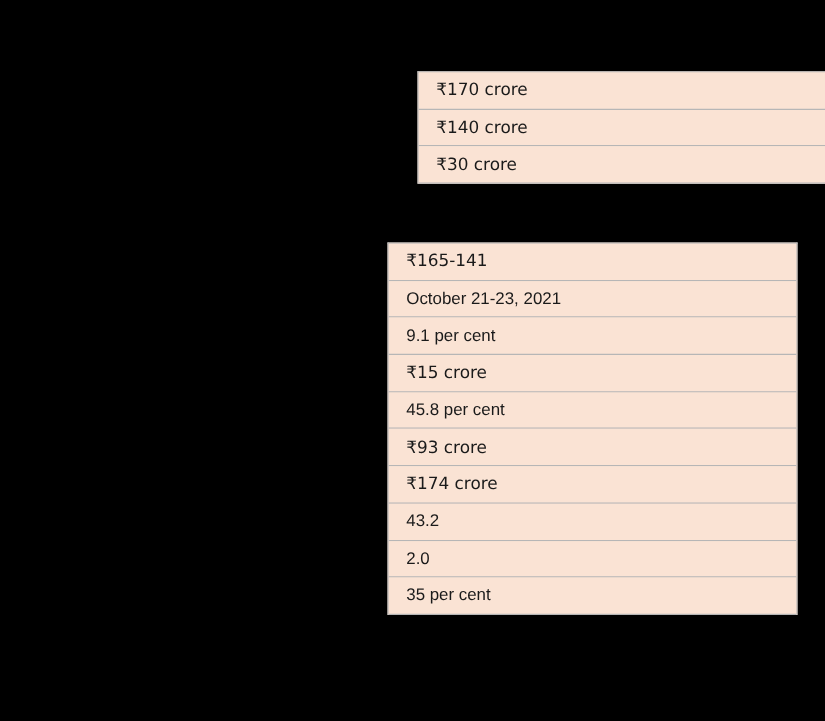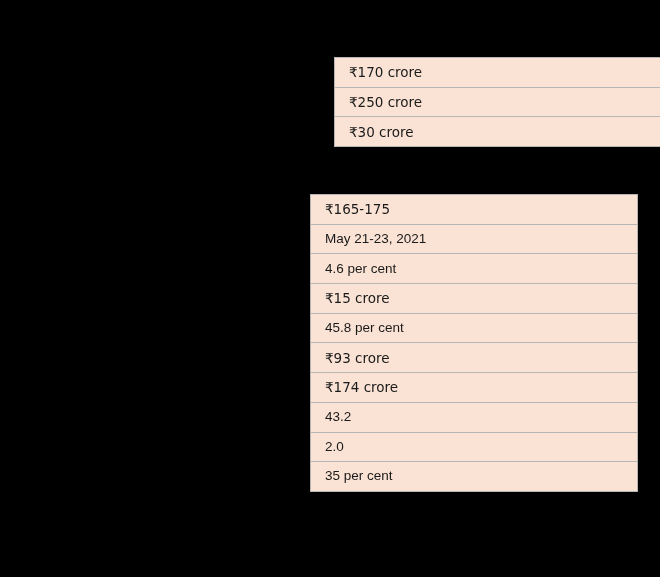--- a/index.html
+++ b/index.html
@@ -45,36 +45,36 @@
   }
 </style>
 </head>
 <body>
 
 <div class="table-block" id="table-one">
   <div class="cell-row">
     <span class="cell-text rupee">₹170 crore</span>
   </div>
   <div class="cell-row">
-    <span class="cell-text rupee">₹250 crore</span>
+    <span class="cell-text rupee">₹140 crore</span>
   </div>
   <div class="cell-row">
     <span class="cell-text rupee">₹30 crore</span>
   </div>
 </div>
 
 <div class="table-block" id="table-two">
   <div class="cell-row">
-    <span class="cell-text rupee">₹165-175</span>
+    <span class="cell-text rupee">₹165-141</span>
   </div>
   <div class="cell-row">
-    <span class="cell-text">May 21-23, 2021</span>
+    <span class="cell-text">October 21-23, 2021</span>
   </div>
   <div class="cell-row">
-    <span class="cell-text">4.6 per cent</span>
+    <span class="cell-text">9.1 per cent</span>
   </div>
   <div class="cell-row">
     <span class="cell-text rupee">₹15 crore</span>
   </div>
   <div class="cell-row">
     <span class="cell-text">45.8 per cent</span>
   </div>
   <div class="cell-row">
     <span class="cell-text rupee">₹93 crore</span>
   </div>

